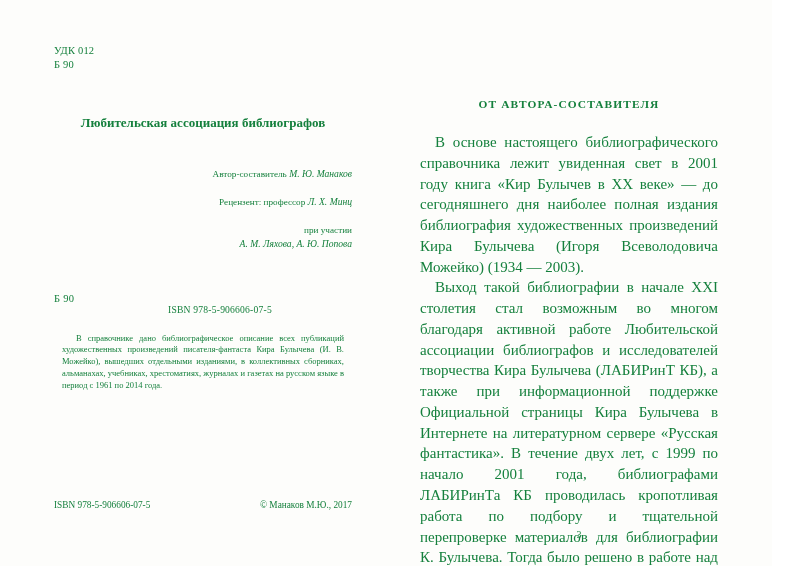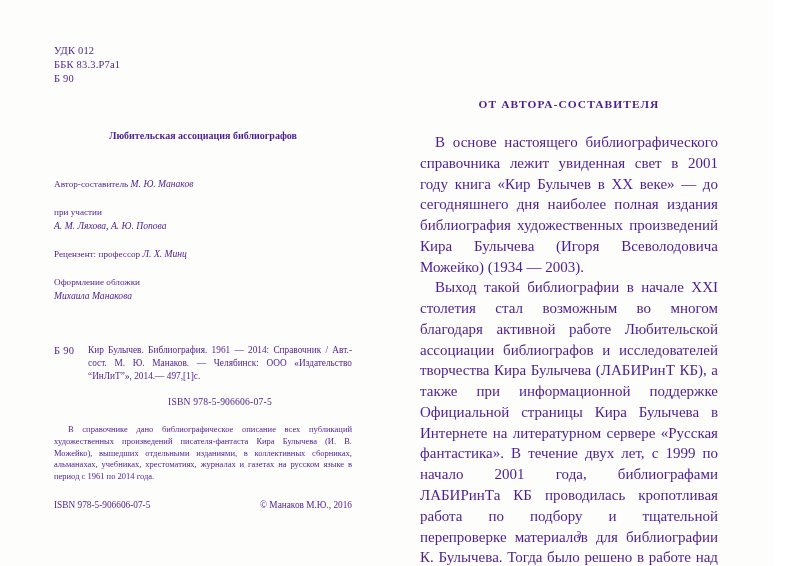--- a/index.html
+++ b/index.html
@@ -6,21 +6,21 @@
     margin: 0;
     padding: 0;
     background: #ffffff;
   }
   .page {
     position: relative;
     width: 772px;
     height: 566px;
     background: #fdfdfb;
     font-family: "Liberation Serif", serif;
-    color: #4c1d95;
+    color: #15803d;
     overflow: hidden;
   }
   .spread {
     display: flex;
     width: 100%;
     height: 100%;
     box-sizing: border-box;
   }
   .page-left, .page-right {
     box-sizing: border-box;
@@ -41,27 +41,27 @@
     font-size: 10.5px;
     line-height: 1.35;
     letter-spacing: 0.2px;
     margin-bottom: 42px;
   }
   .udk-block div { white-space: nowrap; }
 
   .title-block {
     text-align: center;
     font-weight: bold;
-    font-size: 10px;
+    font-size: 13px;
     line-height: 1.45;
     margin: 0 4px 34px 4px;
   }
 
   .credits {
-    text-align: left;
+    text-align: right;
     font-size: 9.6px;
     line-height: 1.55;
     margin-bottom: 6px;
   }
   .credits .role { font-size: 9.2px; }
   .credits .name { font-style: italic; }
   .credits-group { margin-bottom: 13px; }
 
   .card-block {
     margin-top: 40px;
@@ -89,21 +89,21 @@
     letter-spacing: .2px;
   }
 
   .annotation {
     margin-top: 16px;
     font-size: 8.5px;
     line-height: 1.38;
     text-align: justify;
     text-indent: 14px;
   }
-  .annotation p { margin: 0; }
+  .annotation p { margin: 8px; }
 
   .bottom-line {
     position: absolute;
     left: 54px;
     right: 34px;
     bottom: 56px;
     display: flex;
     justify-content: space-between;
     font-size: 9.3px;
   }
@@ -138,71 +138,63 @@
 </head>
 <body>
 
 <div class="page">
   <div class="spread">
 
     <div class="page-left">
 
       <div class="udk-block">
         <div>УДК 012</div>
-        <div>ББК 83.3.Р7а1</div>
         <div>Б 90</div>
       </div>
 
       <div class="title-block">
         <div>Любительская ассоциация библиографов</div>
       </div>
 
       <div class="credits-group">
         <div class="credits">
           <span class="role">Автор-составитель</span>
           <span class="name">М. Ю. Манаков</span>
         </div>
       </div>
 
       <div class="credits-group">
         <div class="credits">
+          <span class="role">Рецензент: профессор</span>
+          <span class="name">Л. Х. Минц</span>
+        </div>
+      </div>
+
+      <div class="credits-group">
+        <div class="credits">
           <div class="role">при участии</div>
           <div class="name">А. М. Ляхова, А. Ю. Попова</div>
         </div>
       </div>
 
-      <div class="credits-group">
-        <div class="credits">
-          <span class="role">Рецензент: профессор</span>
-          <span class="name">Л. Х. Минц</span>
-        </div>
-      </div>
-
-      <div class="credits-group">
-        <div class="credits">
-          <div class="role">Оформление обложки</div>
-          <div class="name">Михаила Манакова</div>
-        </div>
-      </div>
 
       <div class="card-block">
         <div class="card-code">Б 90</div>
         <div class="card-body">
-          <div>Кир Булычев. Библиография. 1961 — 2014: Справочник / Авт.-сост. М. Ю. Манаков. — Челябинск: ООО «Издательство “ИнЛиТ”», 2014.— 497,[1]с.</div>
           <div class="isbn">ISBN 978-5-906606-07-5</div>
         </div>
       </div>
 
       <div class="annotation">
         <p>В справочнике дано библиографическое описание всех публикаций художественных произведений писателя-фантаста Кира Булычева (И. В. Можейко), вышедших отдельными изданиями, в коллективных сборниках, альманахах, учебниках, хрестоматиях, журналах и газетах на русском языке в период с 1961 по 2014 года.</p>
       </div>
 
       <div class="bottom-line">
         <div>ISBN 978-5-906606-07-5</div>
-        <div>© Манаков М.Ю., 2016</div>
+        <div>© Манаков М.Ю., 2017</div>
       </div>
 
     </div>
 
     <div class="page-right">
       <div class="head-right">ОТ АВТОРА-СОСТАВИТЕЛЯ</div>
       <div class="body-text">
         <p>В основе настоящего библиографического справочника лежит увиденная свет в 2001 году книга «Кир Булычев в ХХ веке» — до сегодняшнего дня наиболее полная издания библиография художественных произведений Кира Булычева (Игоря Всеволодовича Можейко) (1934 — 2003).</p>
         <p>Выход такой библиографии в начале XXI столетия стал возможным во многом благодаря активной работе Любительской ассоциации библиографов и исследователей творчества Кира Булычева (ЛАБИРинТ КБ), а также при информационной поддержке Официальной страницы Кира Булычева в Интернете на литературном сервере «Русская фантастика». В течение двух лет, с 1999 по начало 2001 года, библиографами ЛАБИРинТа КБ проводилась кропотливая работа по подбору и тщательной перепроверке материалов для библиографии К. Булычева. Тогда было решено в работе над списками поставить промежуточную точку на рубеже веков, тем самым охватив лишь один конкретный сорокалетний отрезок времени: с момента первой публикации первого художественного произведения в марте 1961 года — до конца 2000 года; отсюда возникло название справочника — «Кир Булычев в ХХ веке». На этом работа коллектива библиографов, в который входили Владимир Колядин (Рязань), Алексей Лихов (Киев), Михаил Манаков (Челябинск) и Андрей Попов (Краснодар), к сожалению, закончилась. После того как в 2001 году библиография вышла в свет, в силу ряда житейских обстоятельств, коллектив составителей сократился, и дальнейшие подбор и обработку материалов для нового издания продолжил лишь М. Манаков. В издании, которое вы держите в руках, существенно исправлена библиография до 2001 года, к тому же она дополнена публикациями с 2001 года по настоящее время.</p>
       </div>

